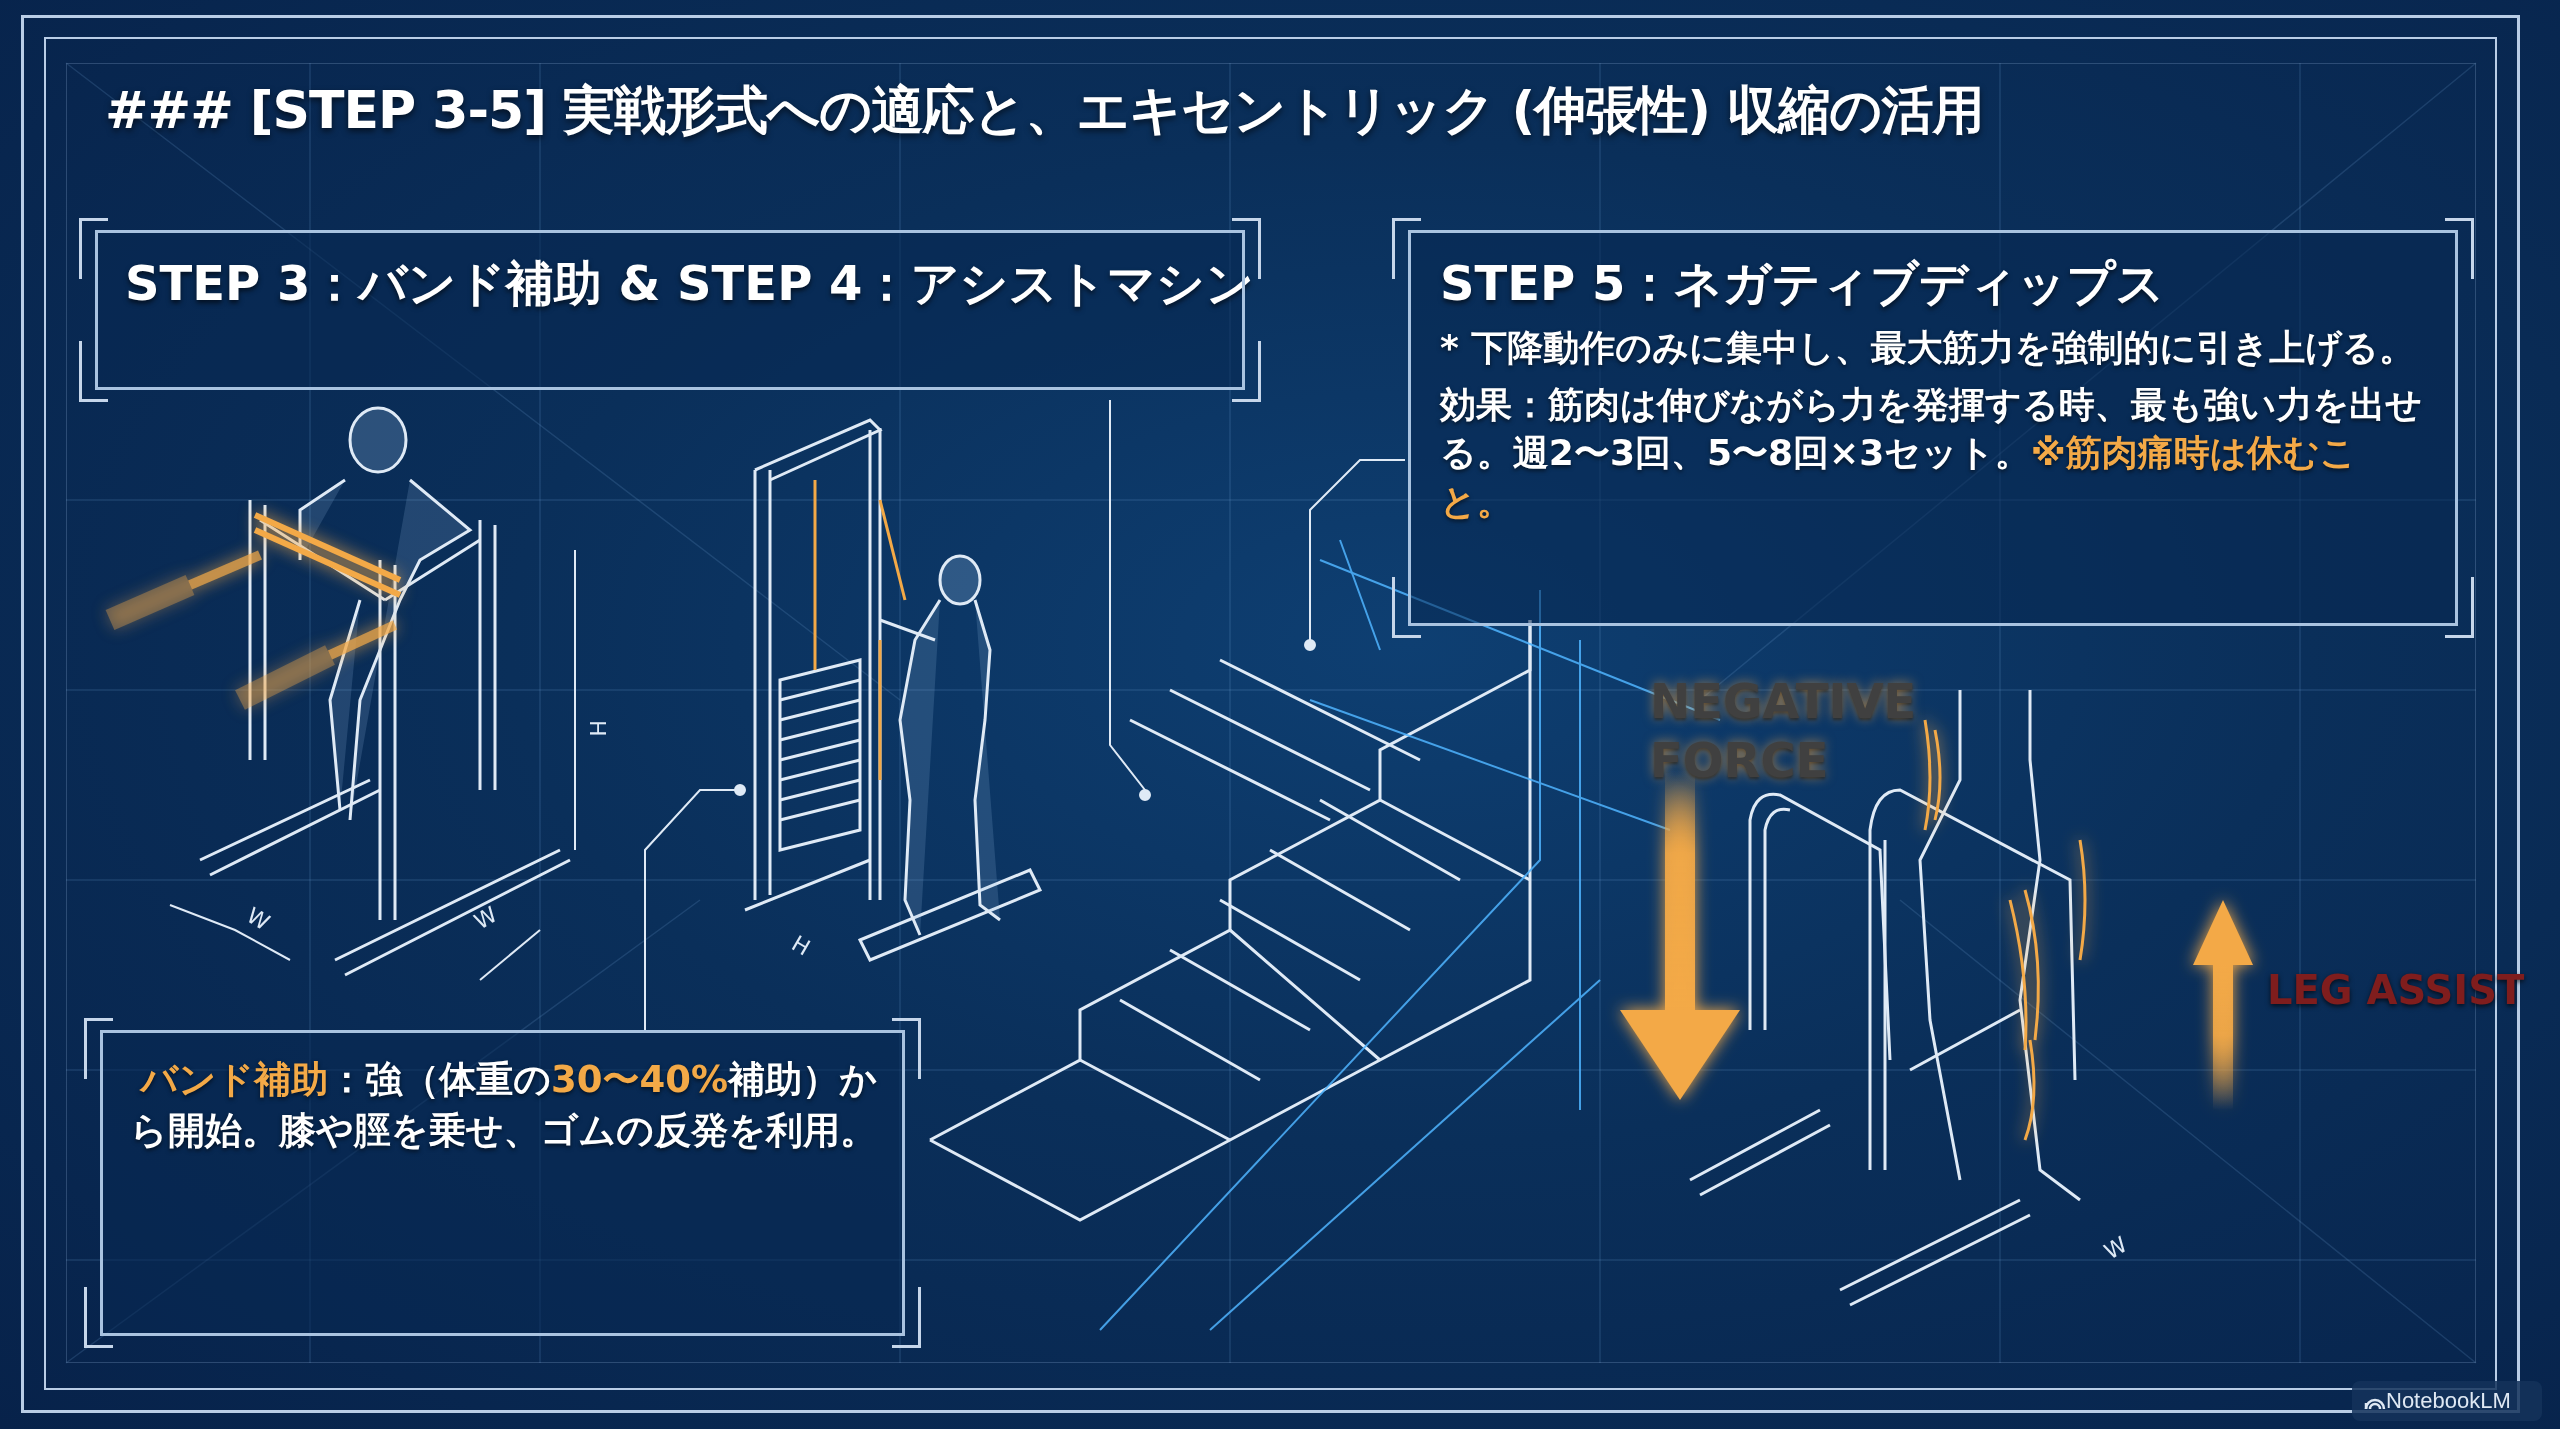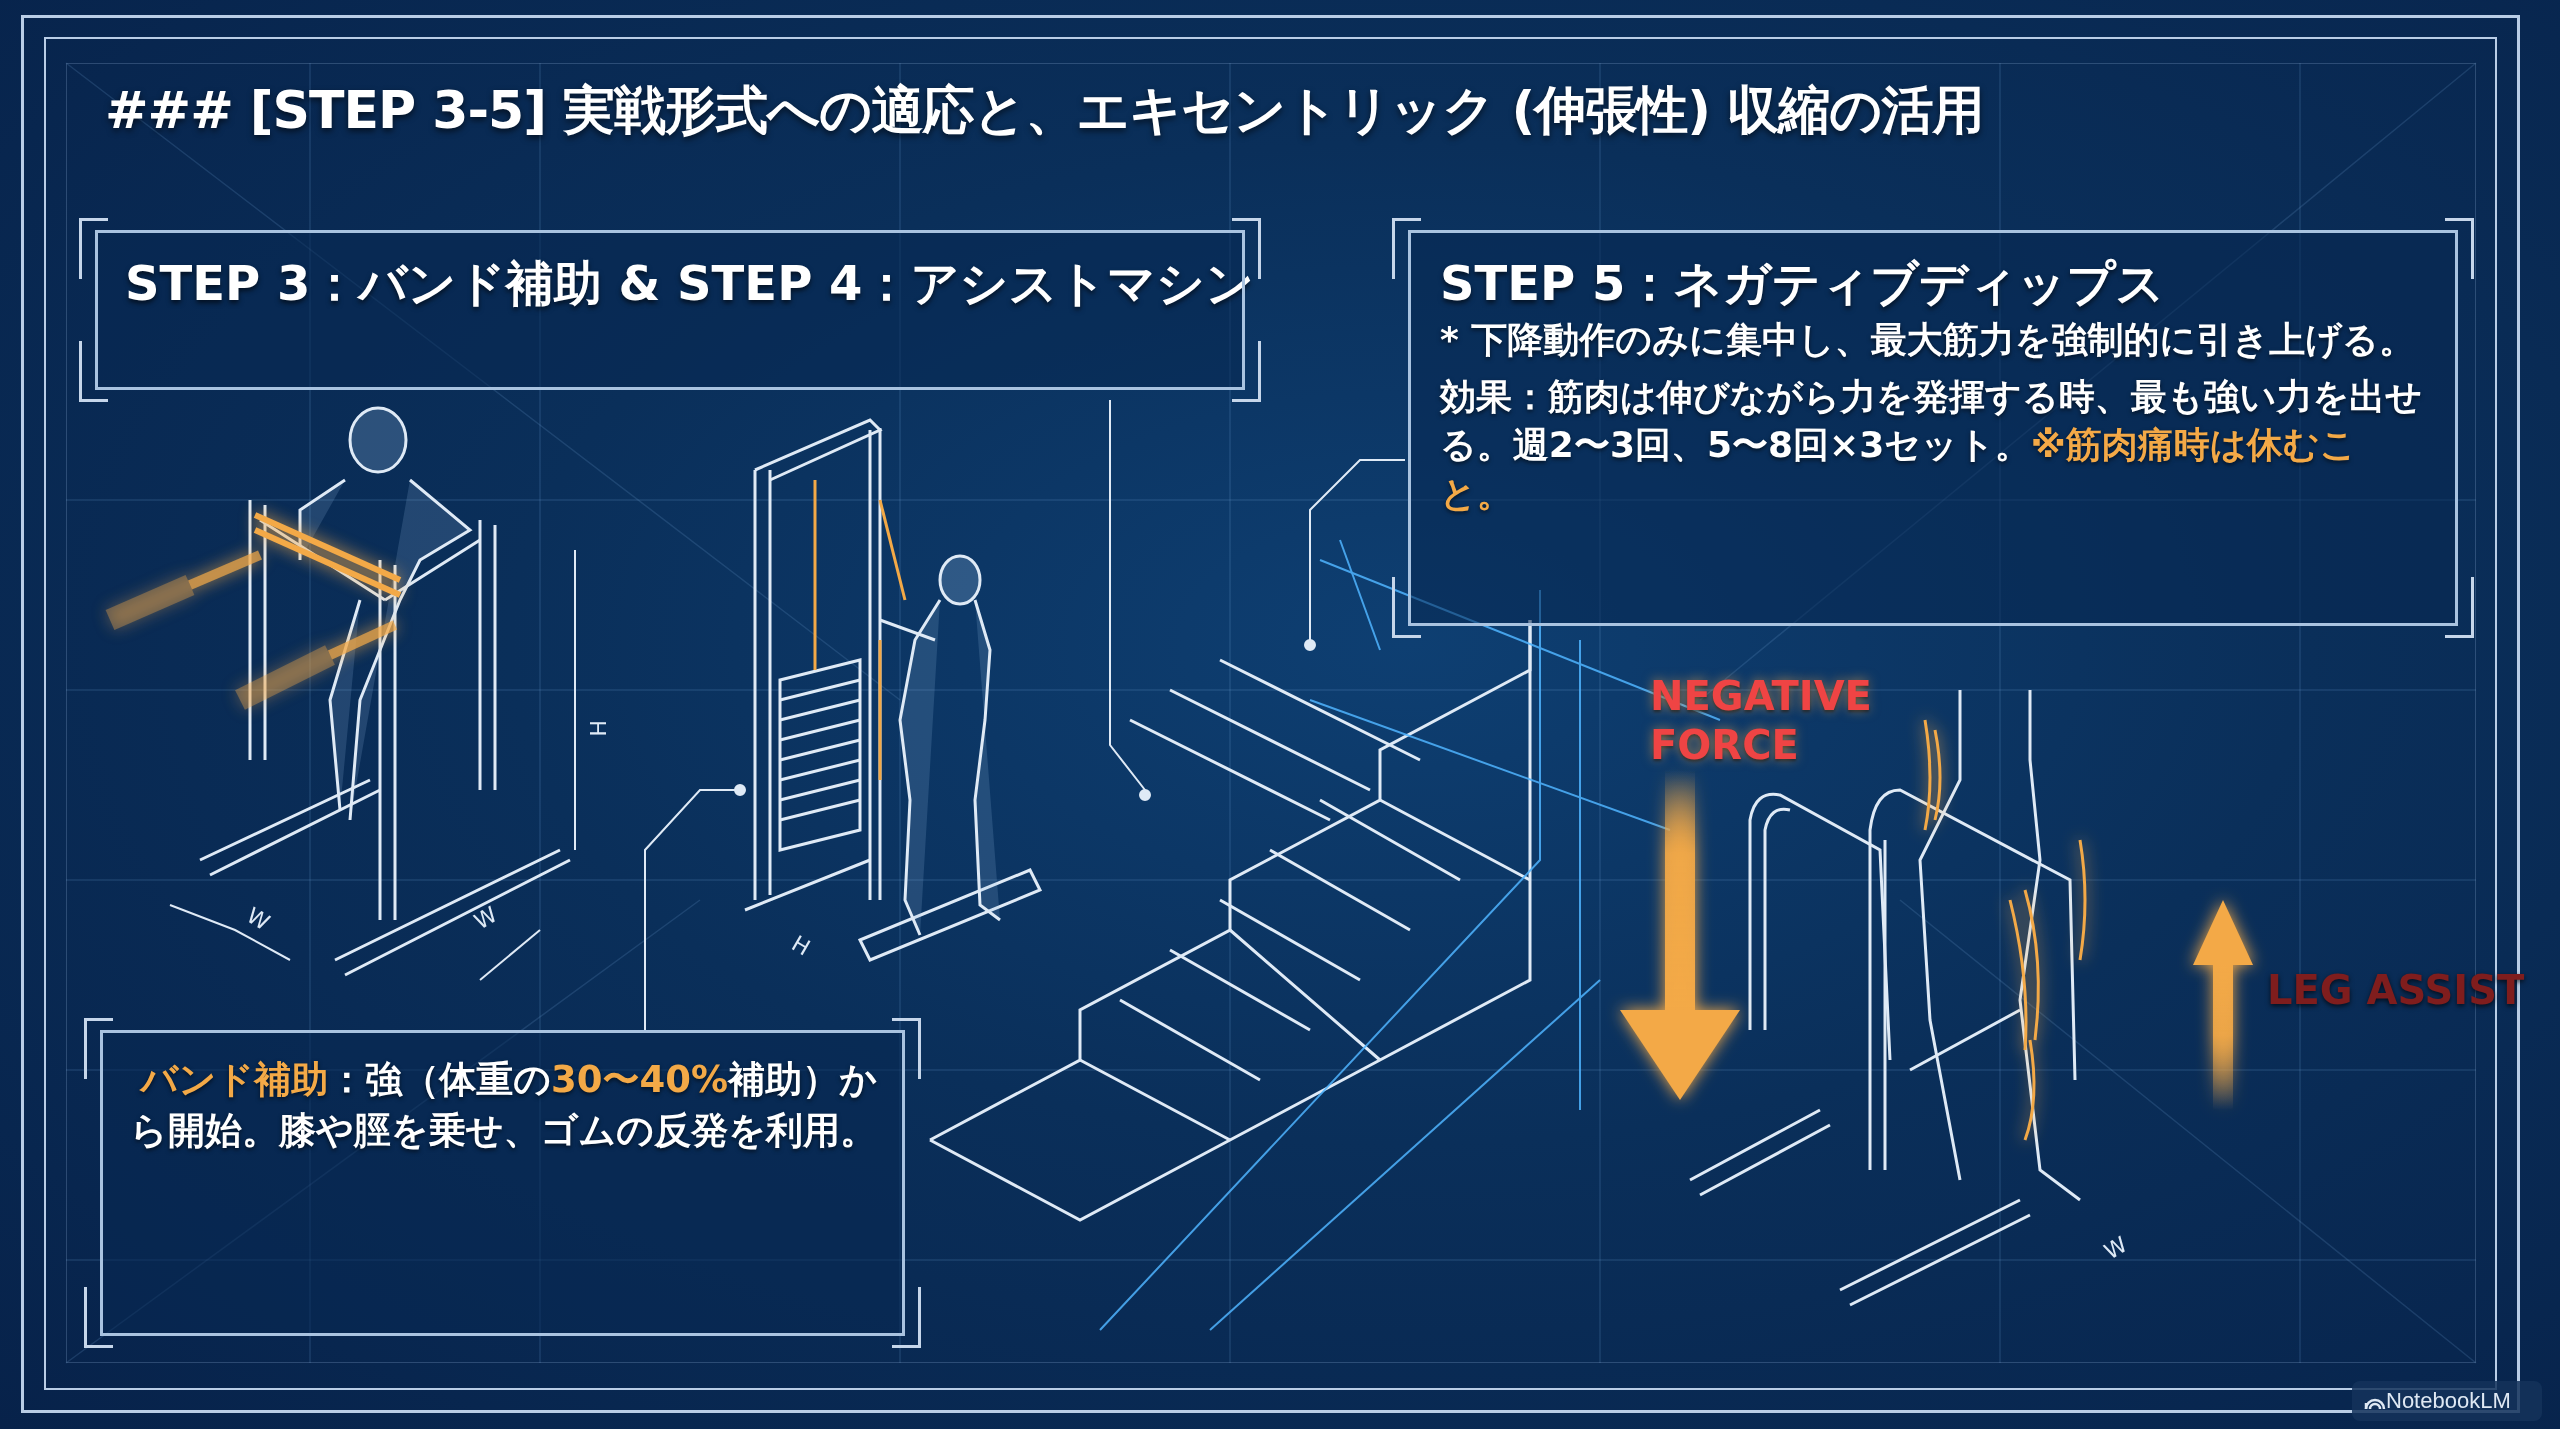--- a/index.html
+++ b/index.html
@@ -31,27 +31,27 @@
     .bracket.bl { left:-16px; bottom:-12px; border-left-width:3px; border-bottom-width:3px; }
     .bracket.br { right:-16px; bottom:-12px; border-right-width:3px; border-bottom-width:3px; }
 
     .box h2 { margin:0; font-size:48px; font-weight:bold; text-shadow:0 3px 5px rgba(0,0,0,0.6); white-space:nowrap; }
     .box p { margin:0; font-size:36px; font-weight:bold; line-height:1.35; text-shadow:0 2px 4px rgba(0,0,0,0.6); }
     .hl { color:#f3a947; }
 
     #box-step34 { left:95px; top:230px; width:1150px; height:160px; padding:22px 30px; }
     #box-step34 h2 { margin-bottom:10px; }
     #box-step5 { left:1408px; top:230px; width:1050px; height:396px; padding:22px 32px; }
-    #box-step5 h2 { }
+    #box-step5 h2 { margin-bottom:8px; }
     #box-step5 p { margin-bottom:8px; }
     #box-detail { left:100px; top:1030px; width:805px; height:306px; padding:24px 28px; }
     #box-detail p { font-size:37px; line-height:1.38; margin-bottom:6px;text-align:right; }
 
     .label-orange {
-      position:absolute; color:#ef4444; font-weight:bold; font-size:40px; line-height:1.22;
+      position:absolute; color:#404040; font-weight:bold; font-size:48px; line-height:1.22;
       text-shadow:0 0 12px rgba(243,169,71,0.6), 0 2px 3px rgba(0,0,0,0.6);
     }
     .label-white {
       position:absolute; color:#7f1d1d; font-weight:bold; font-size:40px;
       text-shadow:0 2px 5px rgba(0,0,0,0.7);
     }
     #label-negative { left:1650px; top:672px; }
     #label-leg { left:2267px; top:967px; }
 
     .badge {

